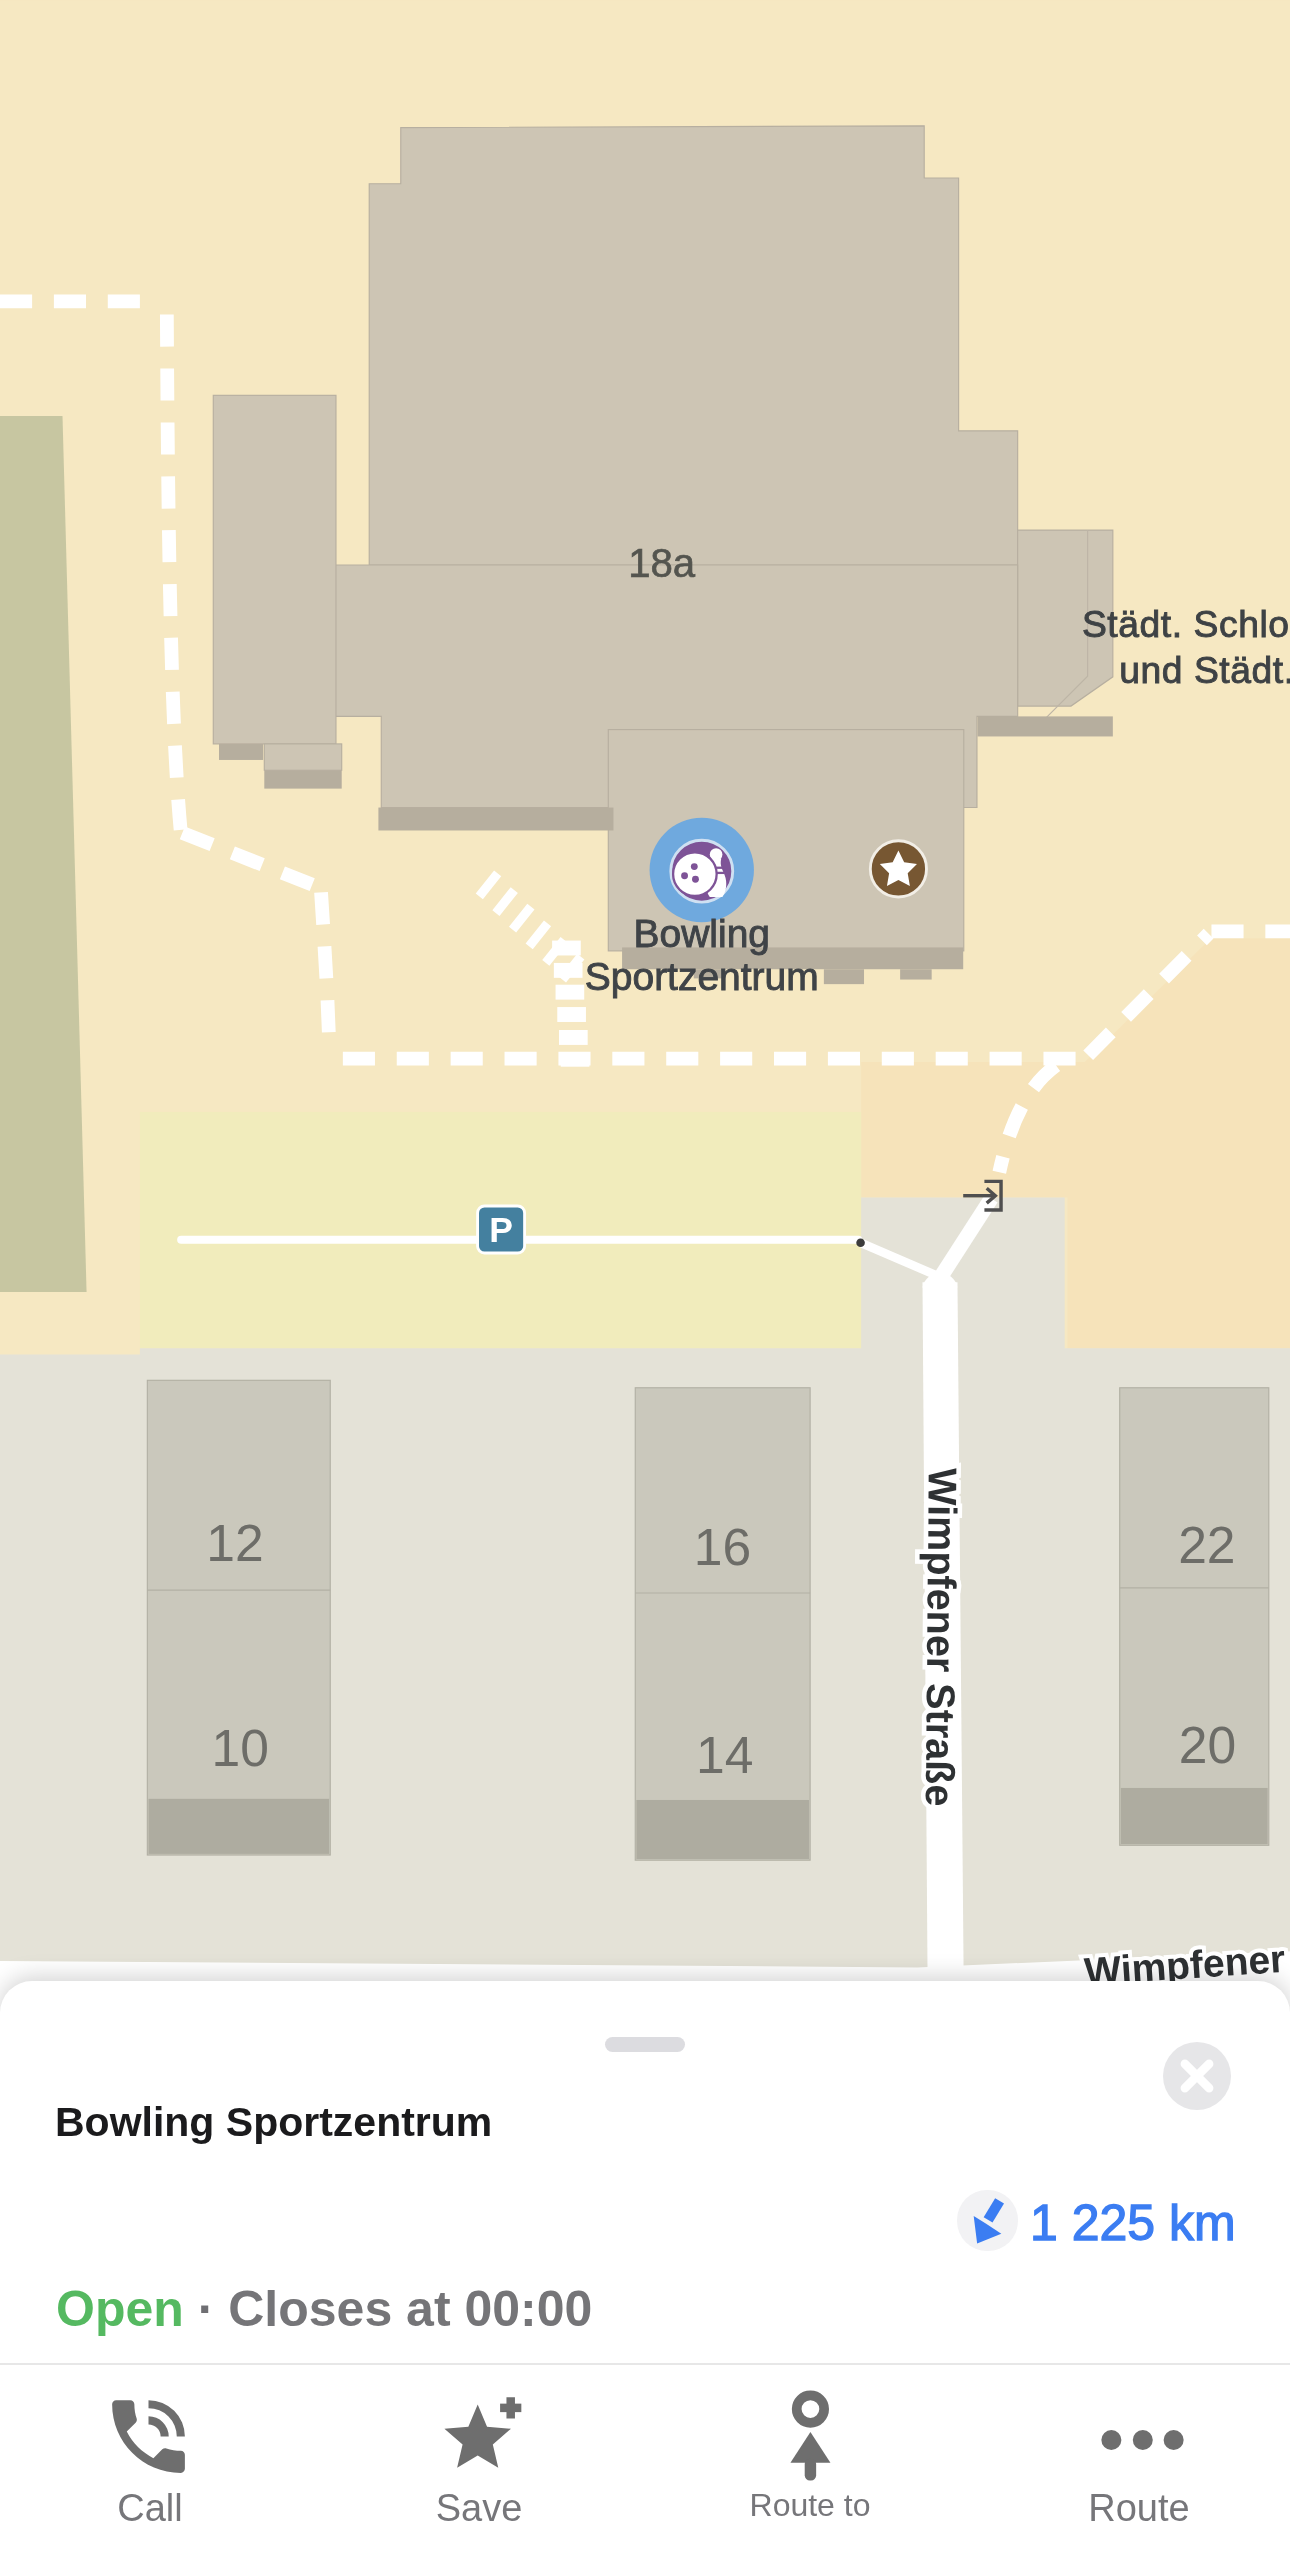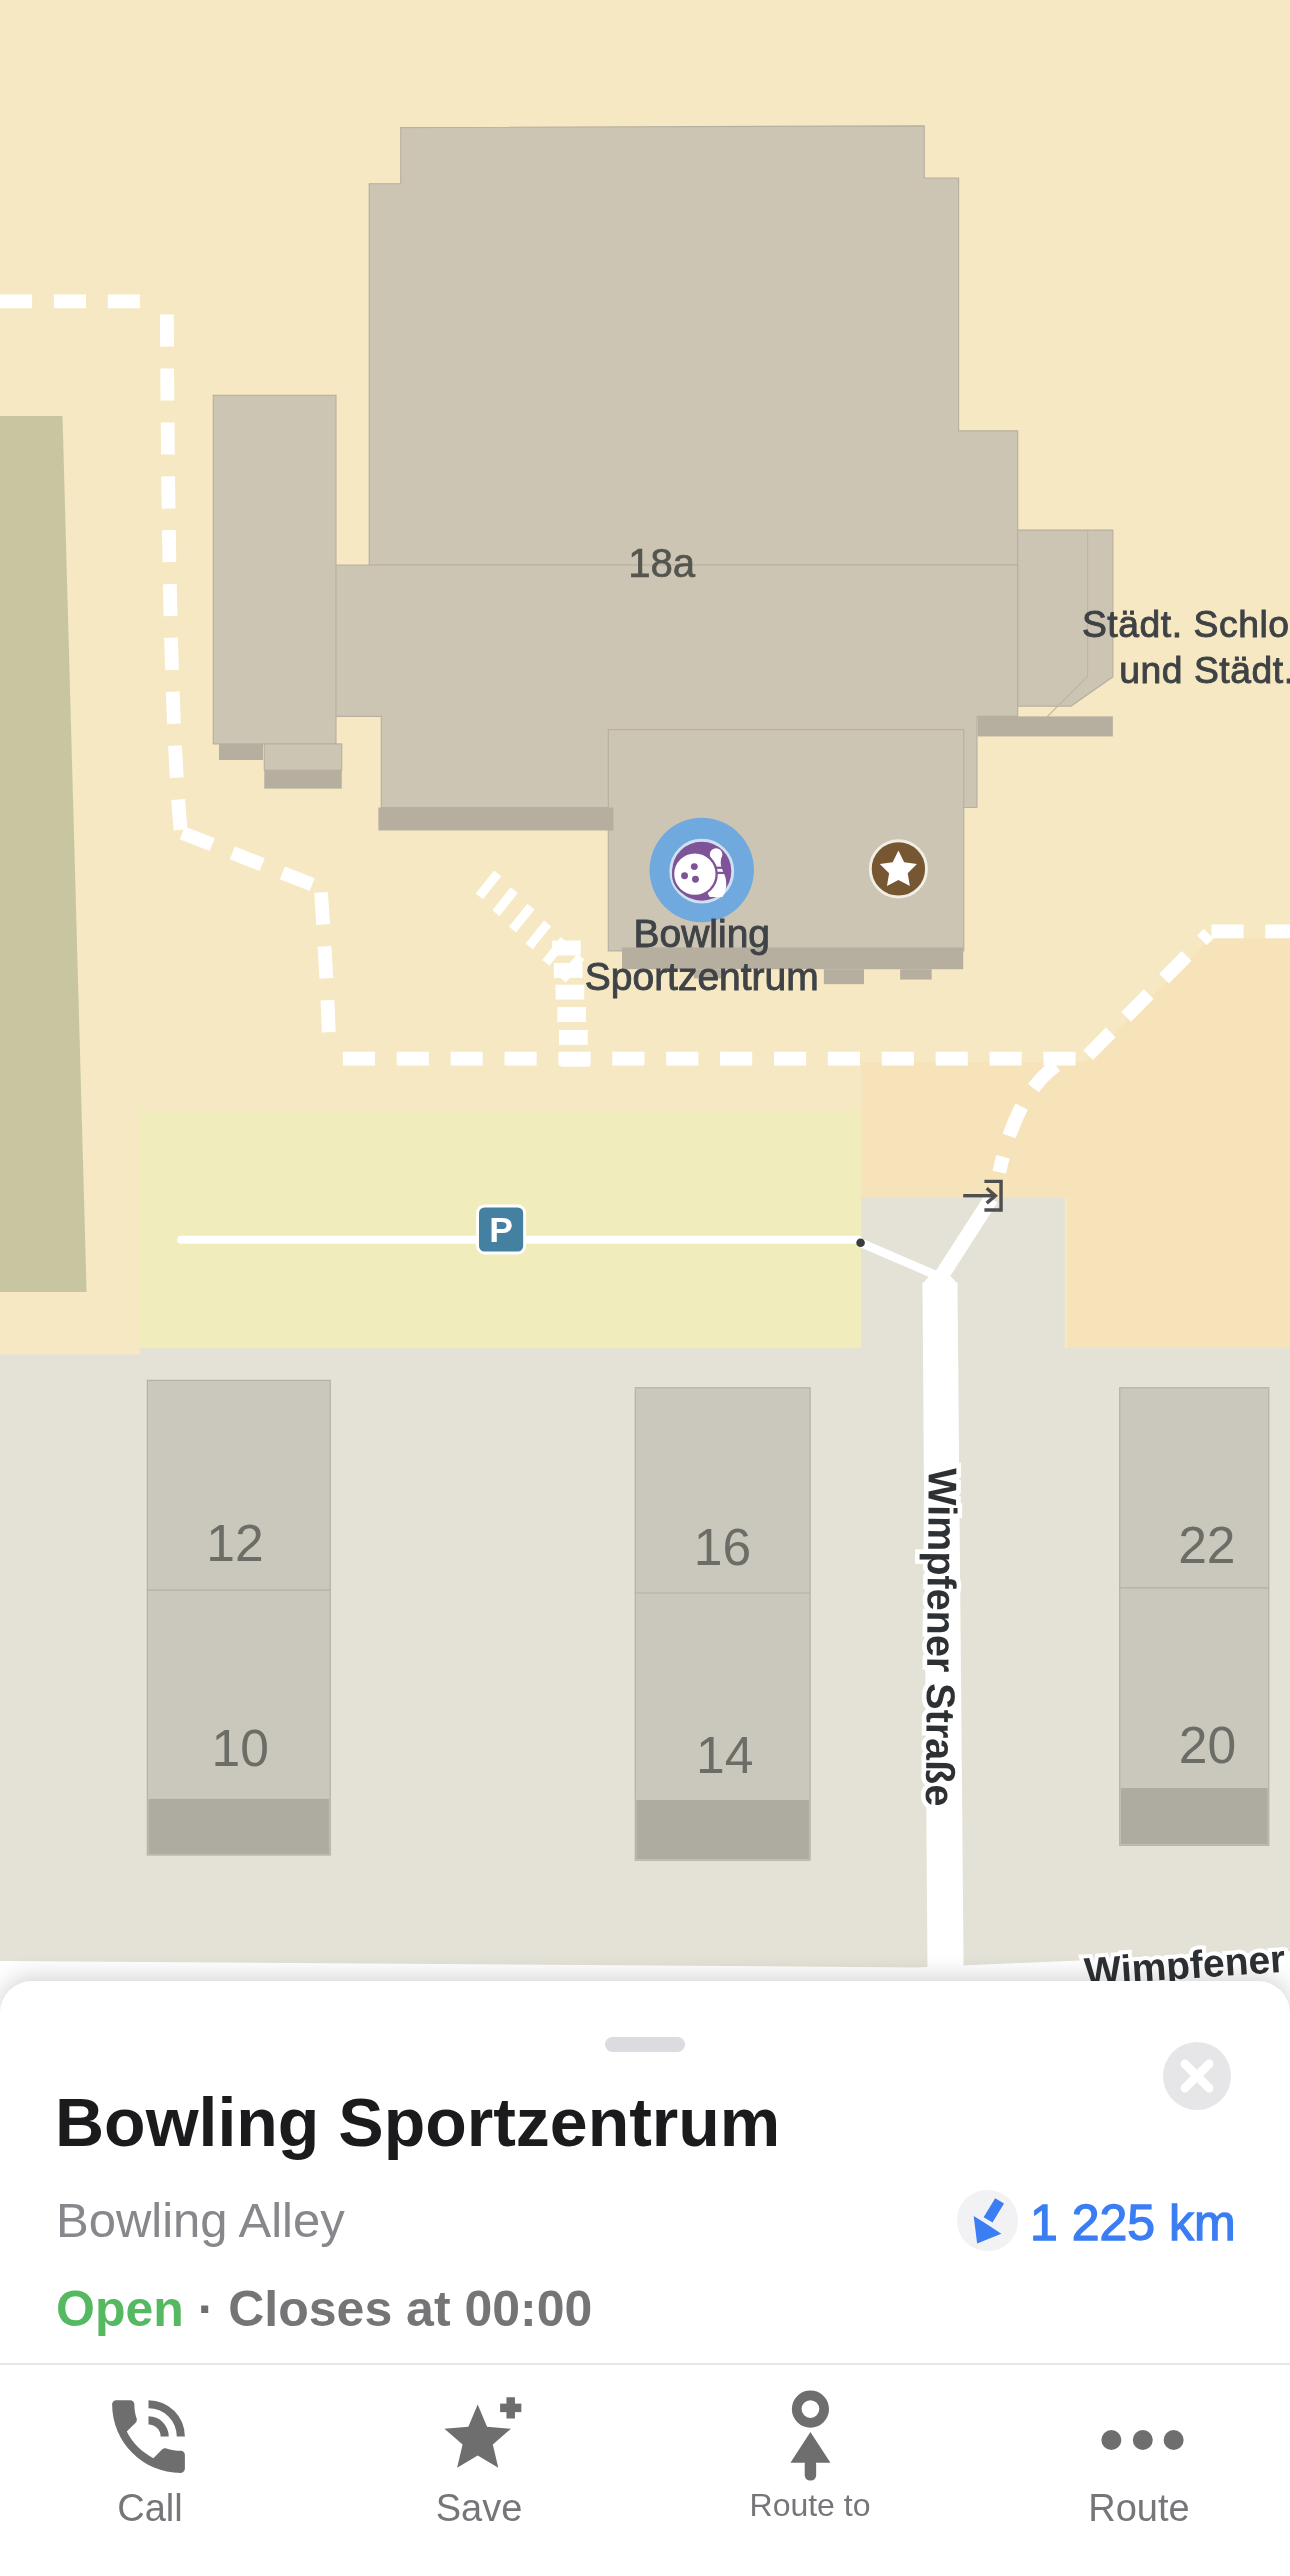--- a/index.html
+++ b/index.html
@@ -170,23 +170,22 @@
 
   <div style="position:absolute;left:1163px;top:61px;width:68px;height:68px;border-radius:34px;background:#e6e6e8;">
     <svg width="68" height="68" viewBox="0 0 118 118">
       <g stroke="#ffffff" stroke-width="15" stroke-linecap="round">
         <path d="M38,38 L80,80"></path>
           <path d="M80,38 L38,80"></path>
       </g>
     </svg>
   </div>
 
-  <div style="position:absolute;left:55px;top:109px;font-size:68px;line-height:64px;font-weight:bold;color:#1b1b1d;letter-spacing:0px;">Bowling Sportzentrum</div>
-
-  <div style="position:absolute;left:56px;top:215px;font-size:49px;line-height:49px;color:#87878c;">Bowling Alley</div>
+  <div style="position:absolute;left:55px;top:109px;font-size:41px;line-height:64px;font-weight:bold;color:#1b1b1d;letter-spacing:0px;">Bowling Sportzentrum</div>
+
 
   <div style="position:absolute;left:957px;top:209px;width:61px;height:61px;border-radius:30px;background:#f2f2f4;"></div>
   <svg style="position:absolute;left:957px;top:209px;" width="61" height="61" viewBox="0 0 106 106">
     <path d="M74,19 L54,52" stroke="#3b7df2" stroke-width="18" fill="none"></path>
     <path d="M35,93 L29,45 L50,58 L77,76 Z" fill="#3b7df2"></path>
   </svg>
   <div style="position:absolute;left:1030px;top:217px;font-size:50px;line-height:50px;color:#3b7df2;-webkit-text-stroke:1.3px #3b7df2;">1 225 km</div>
 
   <div style="position:absolute;left:56px;top:303px;font-size:50px;line-height:50px;color:#757578;font-weight:bold;">
     <span style="color:#55b961;">Open</span><span style="color:#6f6f73;"> · </span>Closes at 00:00</div>

